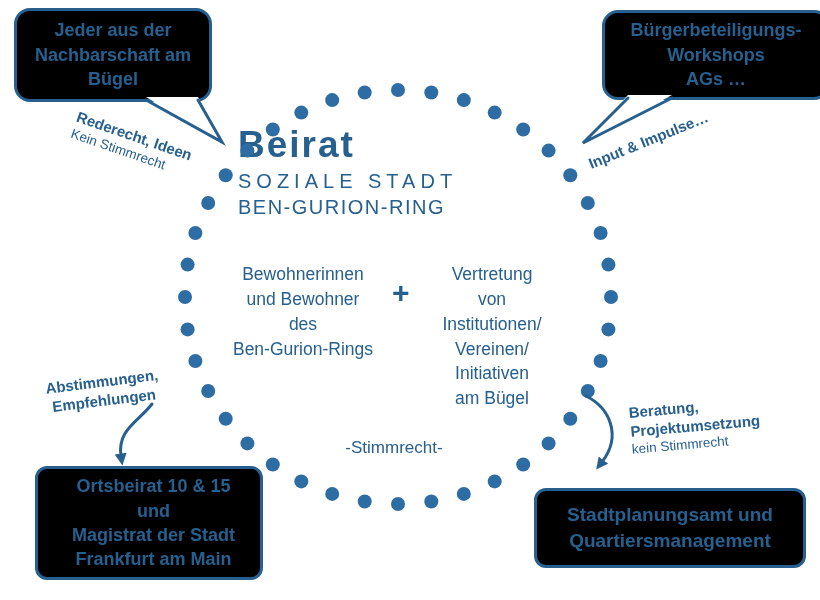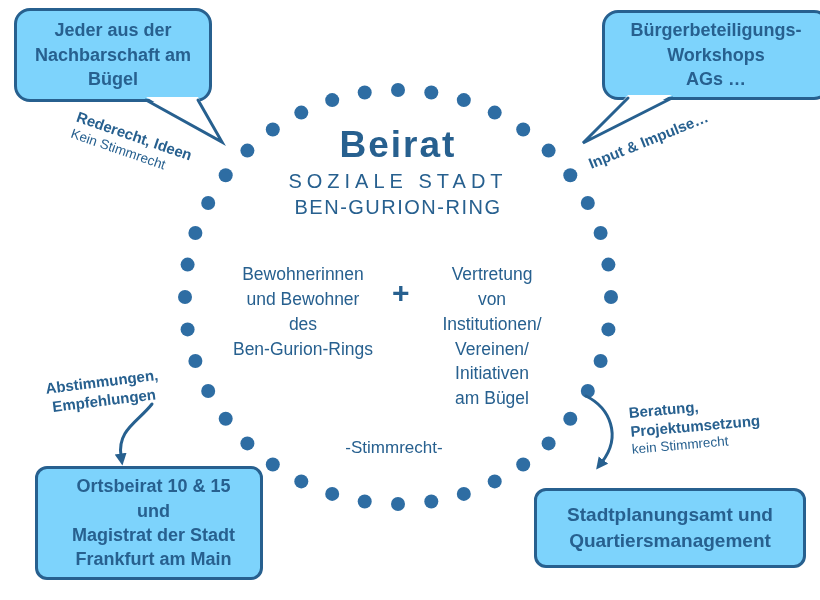--- a/index.html
+++ b/index.html
@@ -8,28 +8,28 @@
   }
   html,body{margin:0;padding:0;background:#ffffff;}
   .stage{
     position:relative;width:820px;height:600px;background:#fff;overflow:hidden;
     font-family:"Liberation Sans",sans-serif;color:var(--accent);
   }
   .abs{position:absolute;}
   .ml{white-space:pre-line;}
   
   .bubble{
-    border:3px solid var(--accent);background:#7dd3fc;border-radius:16px;
+    border:3px solid var(--accent);background:#000000;border-radius:16px;
     display:flex;align-items:center;justify-content:center;text-align:center;
     font-size:18px;line-height:1.36;font-weight:bold;color:var(--accent);
     box-sizing:border-box;z-index:2;
   }
   .plainbox{border-radius:12px;}
   
-  .center-col{left:238px;top:126px;width:320px;text-align:center;z-index:1;}
+  .center-col{left:238px;top:126px;width:320px;text-align:left;z-index:1;}
   .title{font-size:37px;font-weight:bold;letter-spacing:2px;line-height:1.05;}
   .sub1{font-size:20px;letter-spacing:5px;margin-top:5px;}
   .sub2{font-size:20px;letter-spacing:1.5px;margin-top:3px;}
   
   .group{font-size:17.5px;line-height:1.42;text-align:center;z-index:1;}
   .plus{font-size:30px;font-weight:bold;z-index:1;}
   .footer-note{left:0;top:438px;width:788px;text-align:center;font-size:17px;z-index:1;}
   
   .rlabel{z-index:3;transform-origin:left top;line-height:1.25;}
   .rl-bold{font-weight:bold;font-size:15px;display:block;}

